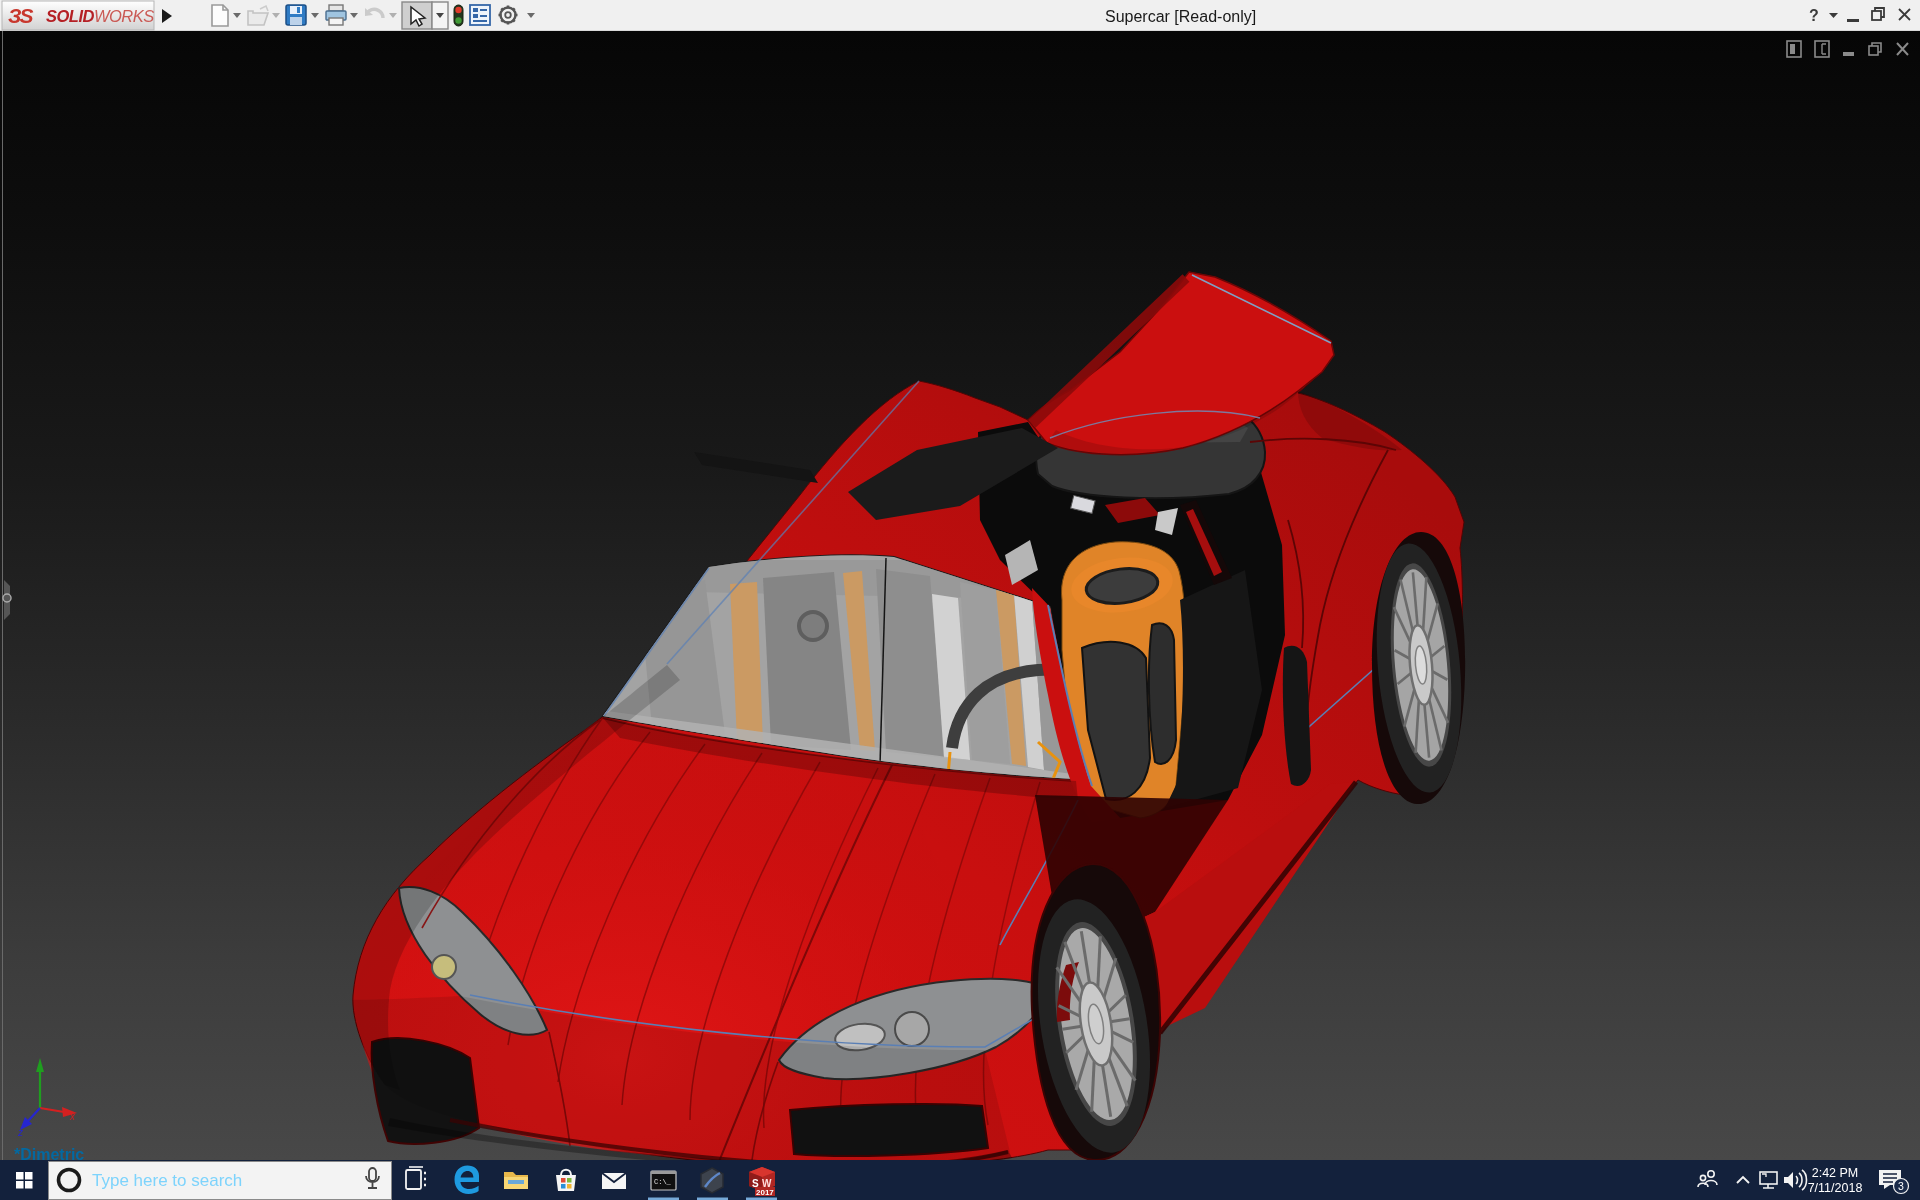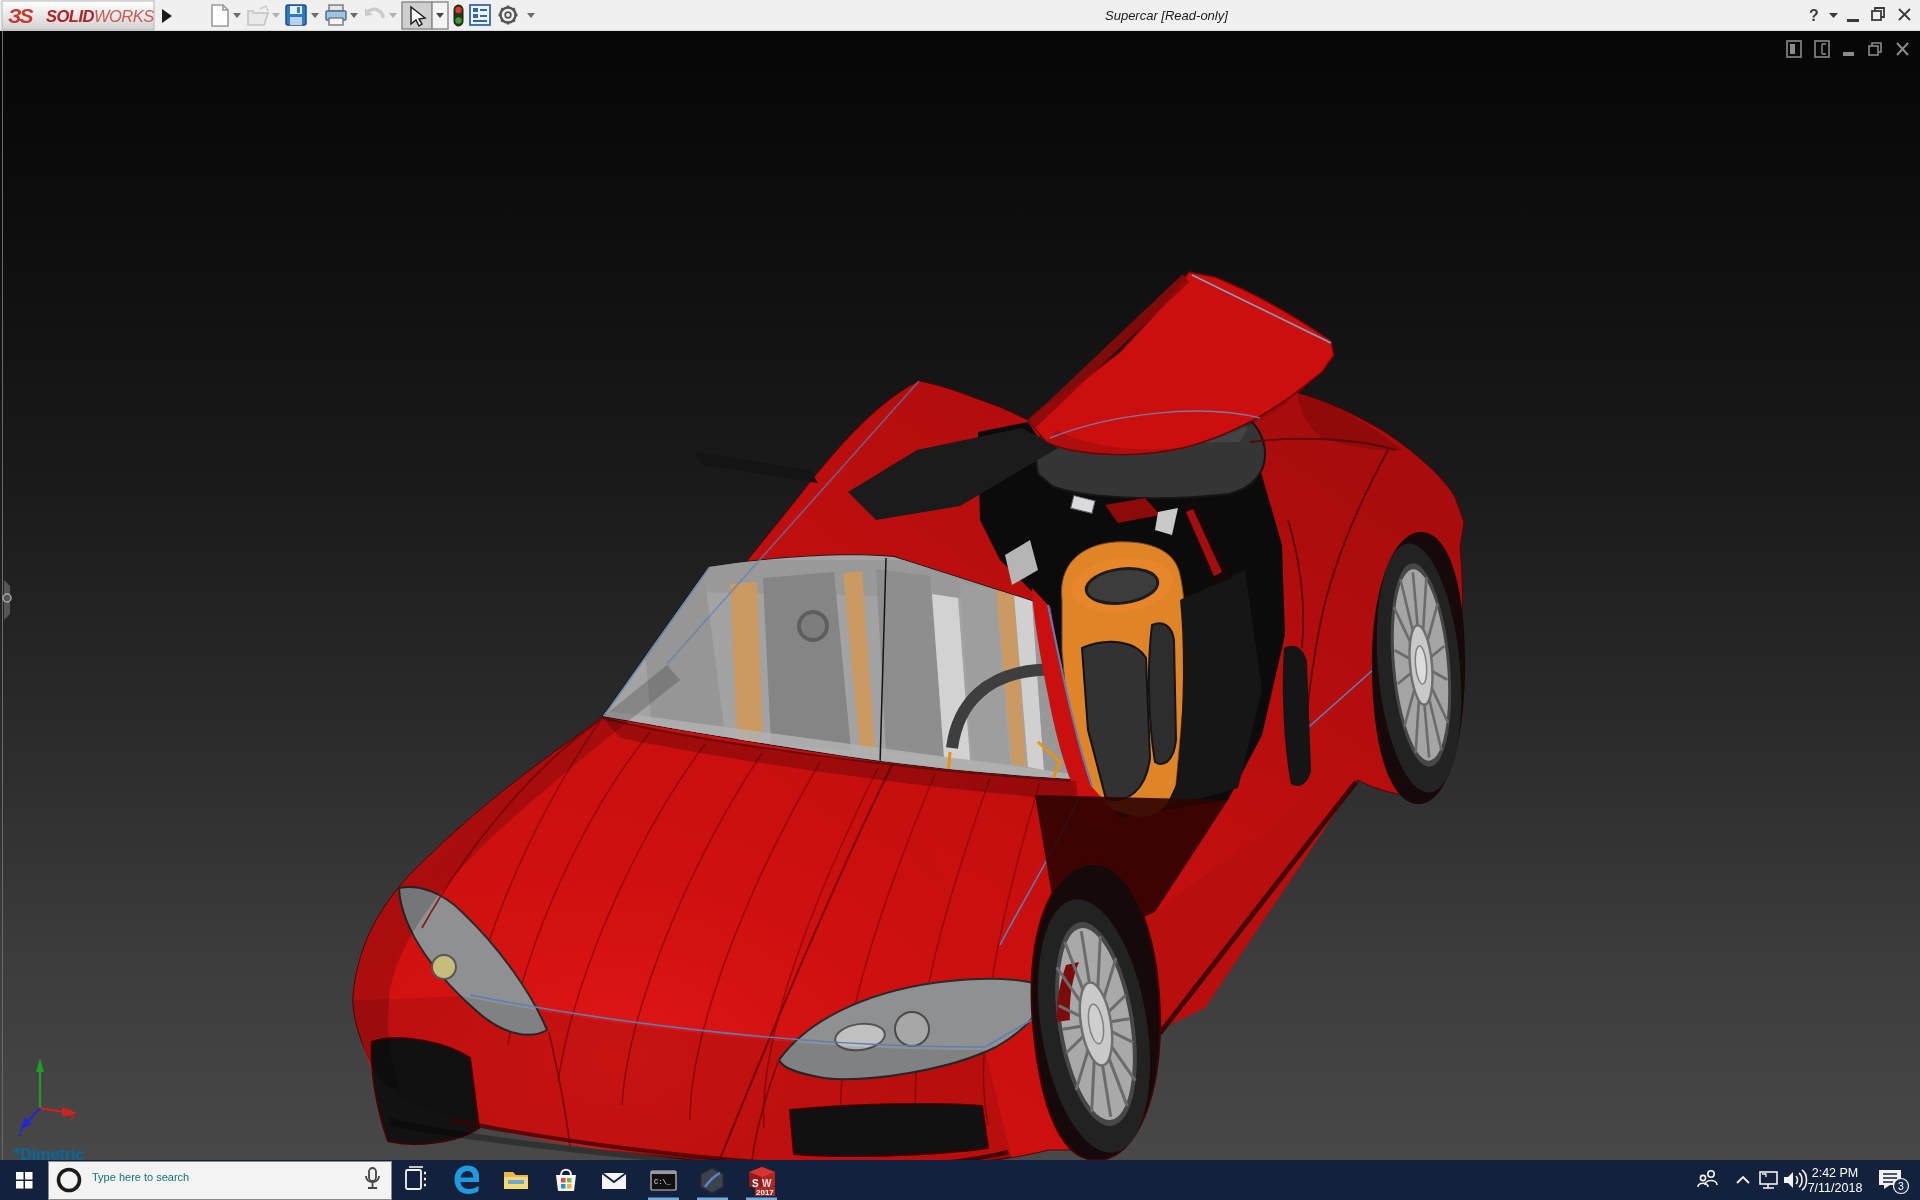--- a/index.html
+++ b/index.html
@@ -2,24 +2,24 @@
 <html><head>
 <meta charset="utf-8">
 <style>
   * { margin:0; padding:0; box-sizing:border-box; }
   html,body { width:1920px; height:1200px; overflow:hidden; background:#000; font-family:"Liberation Sans", sans-serif; }
   #titlebar { position:absolute; left:0; top:0; width:1920px; height:31px; background:#f0f0f0; border-bottom:1px solid #d9d9d9; }
   #viewport { position:absolute; left:0; top:31px; width:1920px; height:1129px;
     background:linear-gradient(to bottom, #060606 0%, #0e0e0e 18%, #1a1a1a 40%, #2b2b2b 62%, #3c3c3c 82%, #484848 100%); }
   #taskbar { position:absolute; left:0; top:1160px; width:1920px; height:40px; background:#13213c; }
   .abs { position:absolute; }
-  #title-text { position:absolute; top:8px; left:1105px; font-size:13px; color:#1a1a1a;font-style:italic; }
+  #title-text { position:absolute; top:8px; left:1105px; font-size:16px; color:#1a1a1a; }
   #dimetric { position:absolute; left:14px; top:1146px; font-size:16px; font-weight:bold; color:#0369a1; letter-spacing:0px; }
   #searchbox { position:absolute; left:48px; top:1161px; width:344px; height:39px; background:#f3f3f3; border:1px solid #8a8a8a; }
-  #searchtext { position:absolute; left:92px; top:1171px; font-size:11px; color:#0f766e; }
+  #searchtext { position:absolute; left:92px; top:1171px; font-size:17px; color:#7dd3fc; }
 </style>
 </head>
 <body>
 <div id="viewport"></div>
 <svg class="abs" style="left:0;top:0" width="1920" height="1200" viewBox="0 0 1920 1200">
 
   <defs>
     <linearGradient id="bodyg" x1="0.15" y1="0.95" x2="0.85" y2="0.15">
       <stop offset="0" stop-color="#d31111"></stop>
       <stop offset="0.45" stop-color="#c90f0f"></stop>

